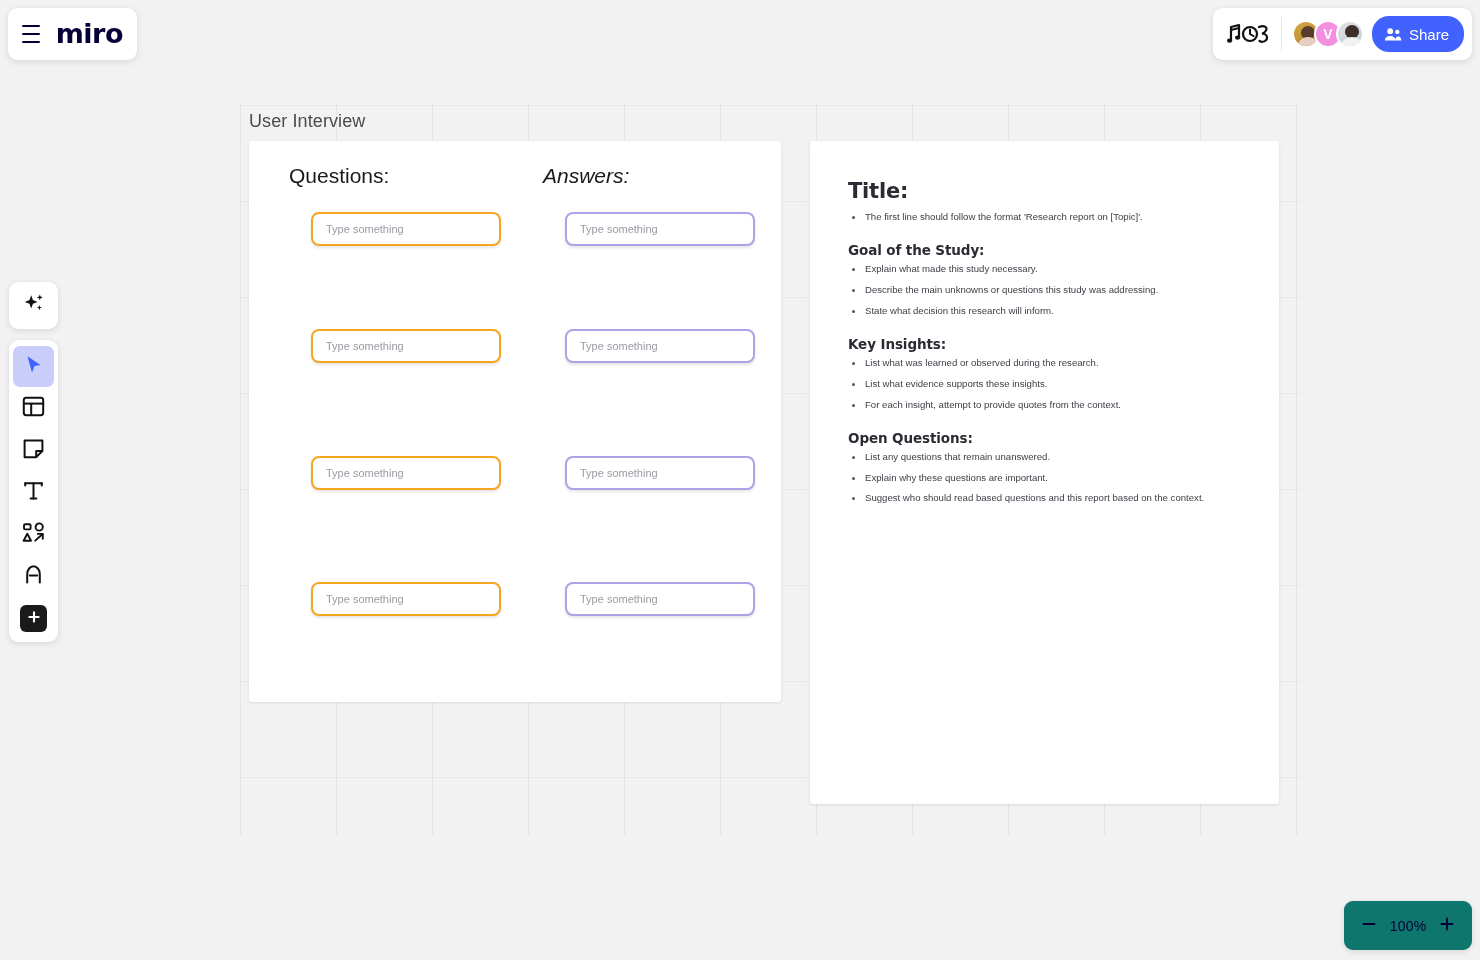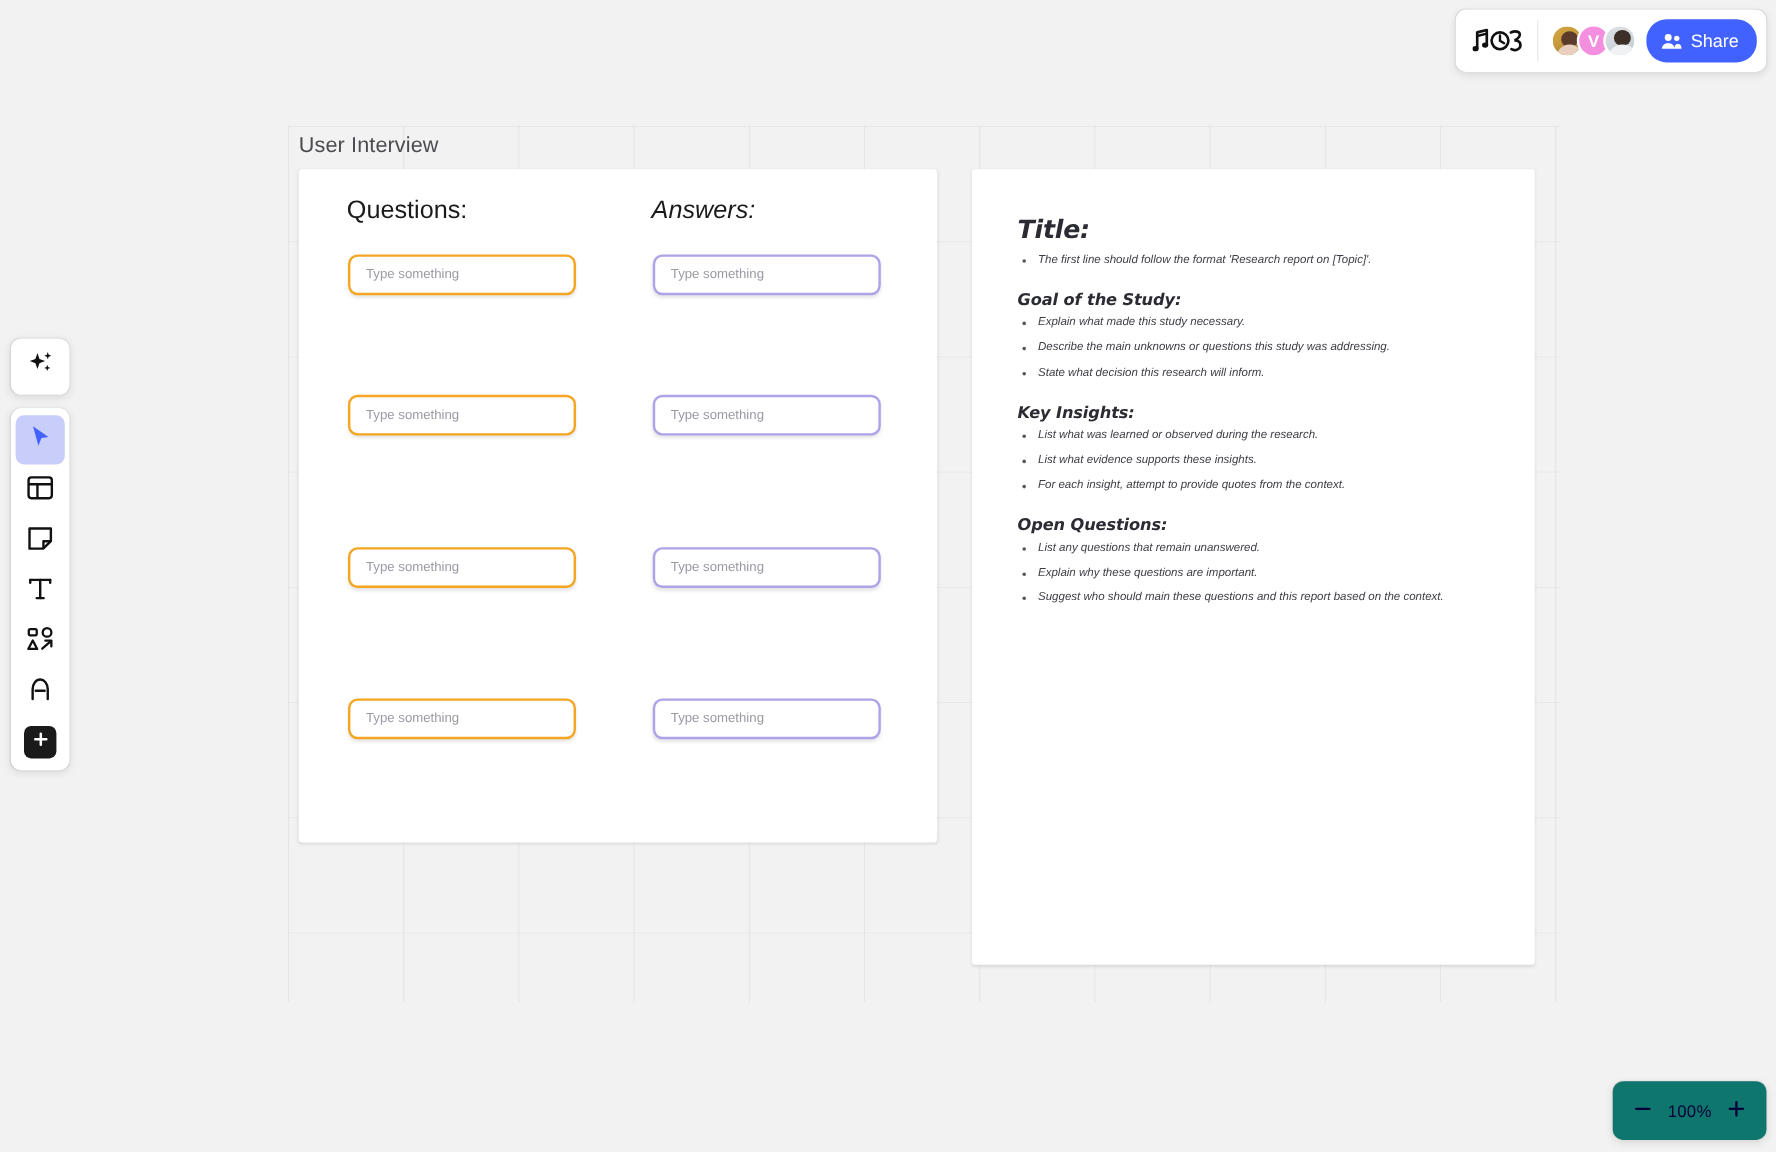--- a/index.html
+++ b/index.html
@@ -252,20 +252,21 @@
     height: 34px;
     border-radius: 8px;
     background: #ffffff;
     display: flex;
     align-items: center;
     padding: 0 13px;
     font-size: 11px;
     color: #9a9aa3;
     font-family: "Liberation Sans", sans-serif;
     cursor: text;
+    margin-left: 21px;
   }
   .field.q {
     left: 41px;
     border: 2px solid #f4a623;
     box-shadow: 0 2px 3px rgba(0,0,0,0.10);
   }
   .field.a {
     left: 295px;
     border: 2px solid #aca3e8;
     box-shadow: 0 2px 3px rgba(0,0,0,0.10);
@@ -280,21 +281,20 @@
     position: absolute;
     left: 810px;
     top: 141px;
     width: 469px;
     height: 663px;
     background: #ffffff;
     border-radius: 3px;
     box-shadow: 0 1px 3px rgba(0,0,0,0.10);
     padding: 38px 30px 0 38px;
     overflow: hidden;
-    font-style: italic;
   }
   .rep-h1 {
     font-family: "DejaVu Sans", sans-serif;
     font-size: 21px;
     font-weight: 700;
     color: #2b2b33;
     margin-bottom: 8px;
     letter-spacing: -0.2px;
   }
   .rep-h2 {
@@ -415,26 +415,34 @@
         <li>For each insight, attempt to provide quotes from the context.</li>
       </ul>
     </div>
 
 
     <div class="rep-section">
       <div class="rep-h2">Open Questions:</div>
       <ul class="rep-list">
         <li>List any questions that remain unanswered.</li>
         <li>Explain why these questions are important.</li>
-        <li>Suggest who should main these questions and this report based on the context.</li>
+        <li>Suggest who should read based questions and this report based on the context.</li>
       </ul>
     </div>
 
   </div>
 
+  <div class="logo-bar">
+    <div class="hamburger">
+      <span></span>
+        <span></span>
+        <span></span>
+    </div>
+    <div class="miro-logo">miro</div>
+  </div>
 
   <div class="top-right-bar">
     <div class="sketch-icon">
       <svg width="44" height="26" viewBox="0 0 44 26" fill="none">
         <path d="M4 19 L4 6 L12 4 L12 16" stroke="#111" stroke-width="2.2" stroke-linecap="round" stroke-linejoin="round"></path>
         <ellipse cx="2.6" cy="19.6" rx="2.6" ry="2.2" fill="#111"></ellipse>
         <ellipse cx="10.6" cy="16.6" rx="2.6" ry="2.2" fill="#111"></ellipse>
         <path d="M4 9 L12 7" stroke="#111" stroke-width="2"></path>
         <circle cx="23" cy="13" r="7" stroke="#111" stroke-width="2.2" fill="none"></circle>
         <path d="M23 8.6 L23 13 L26.4 15" stroke="#111" stroke-width="2" stroke-linecap="round"></path>

